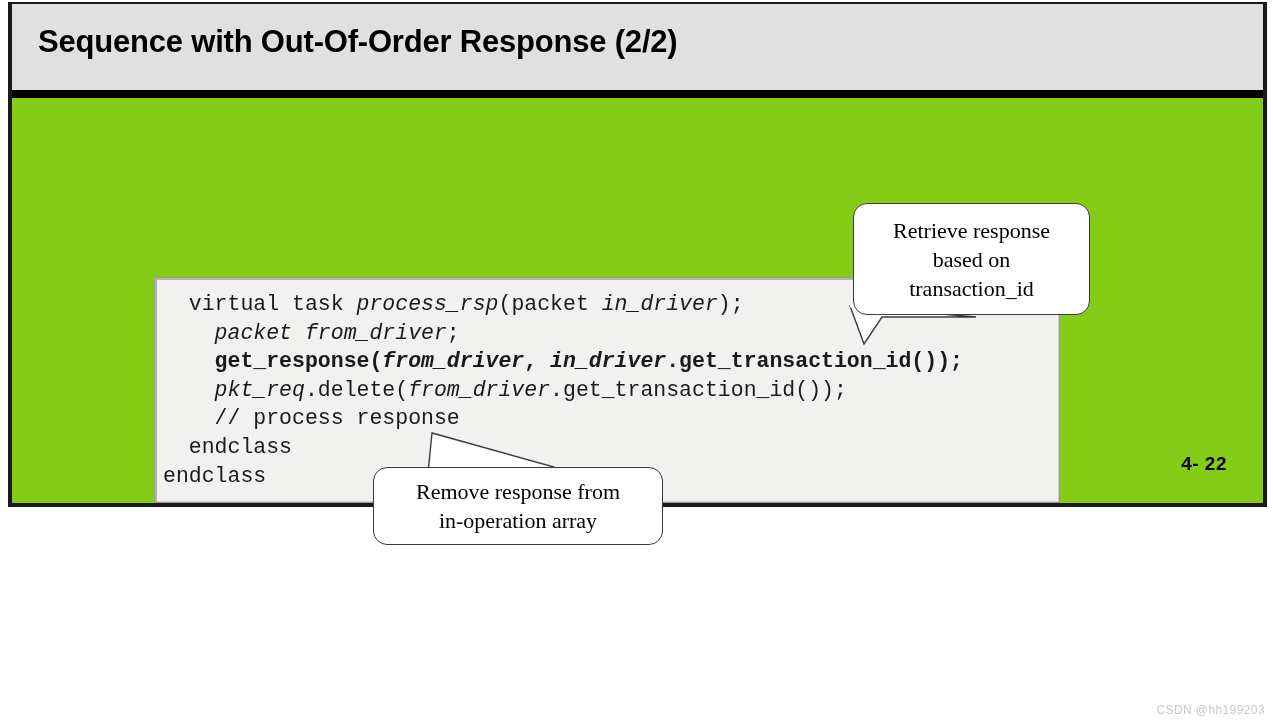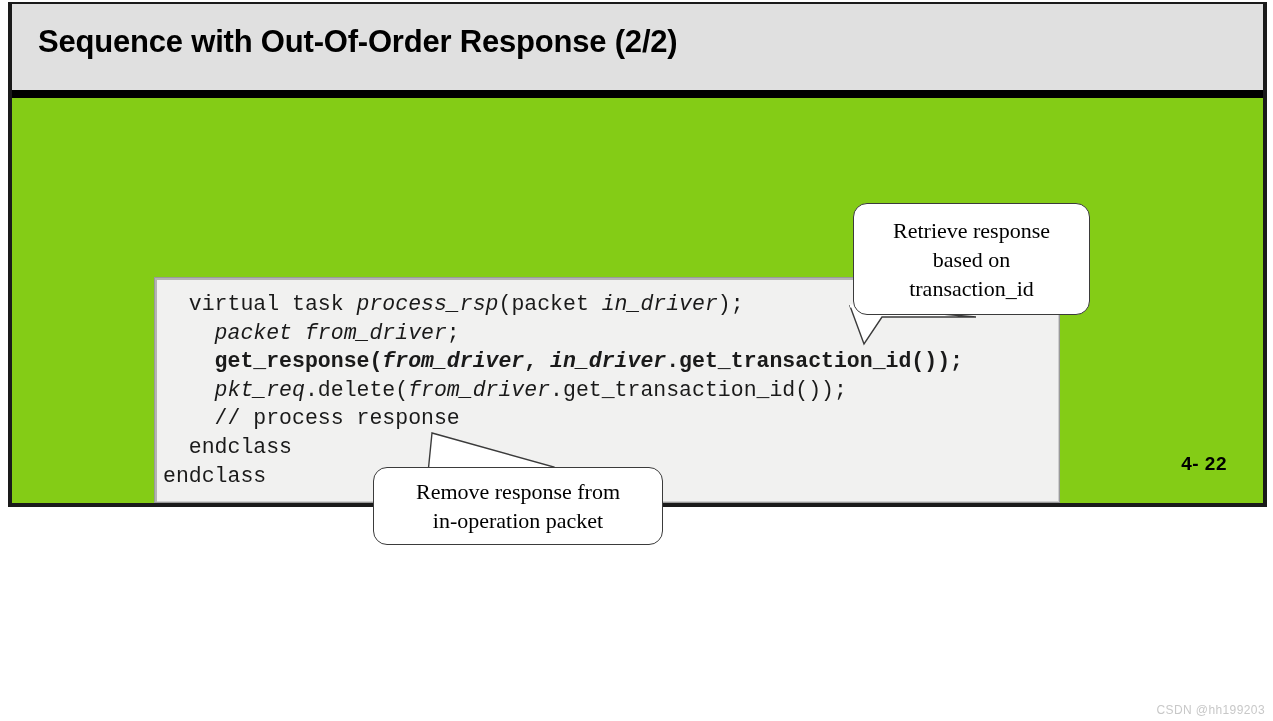--- a/index.html
+++ b/index.html
@@ -183,21 +183,21 @@
   </div>
 
   <svg id="tail-remove" class="tail-svg" viewBox="0 0 130 48">
     <polygon points="4,4 0,44 126,44 126,38" fill="#ffffff" stroke="#3b3b3b" stroke-width="1.4"></polygon>
     <line x1="0" y1="46" x2="128" y2="46" stroke="#ffffff" stroke-width="4"></line>
   </svg>
 
   <div id="callout-remove" class="callout">
     <div>
       <div>Remove response from</div>
-      <div>in-operation packet</div>
+      <div>in-operation array</div>
     </div>
   </div>
 
   <div id="page-number">4- 22</div>
 
 </div>
 
 <div id="watermark">CSDN @hh199203</div>
 
 </body></html>

